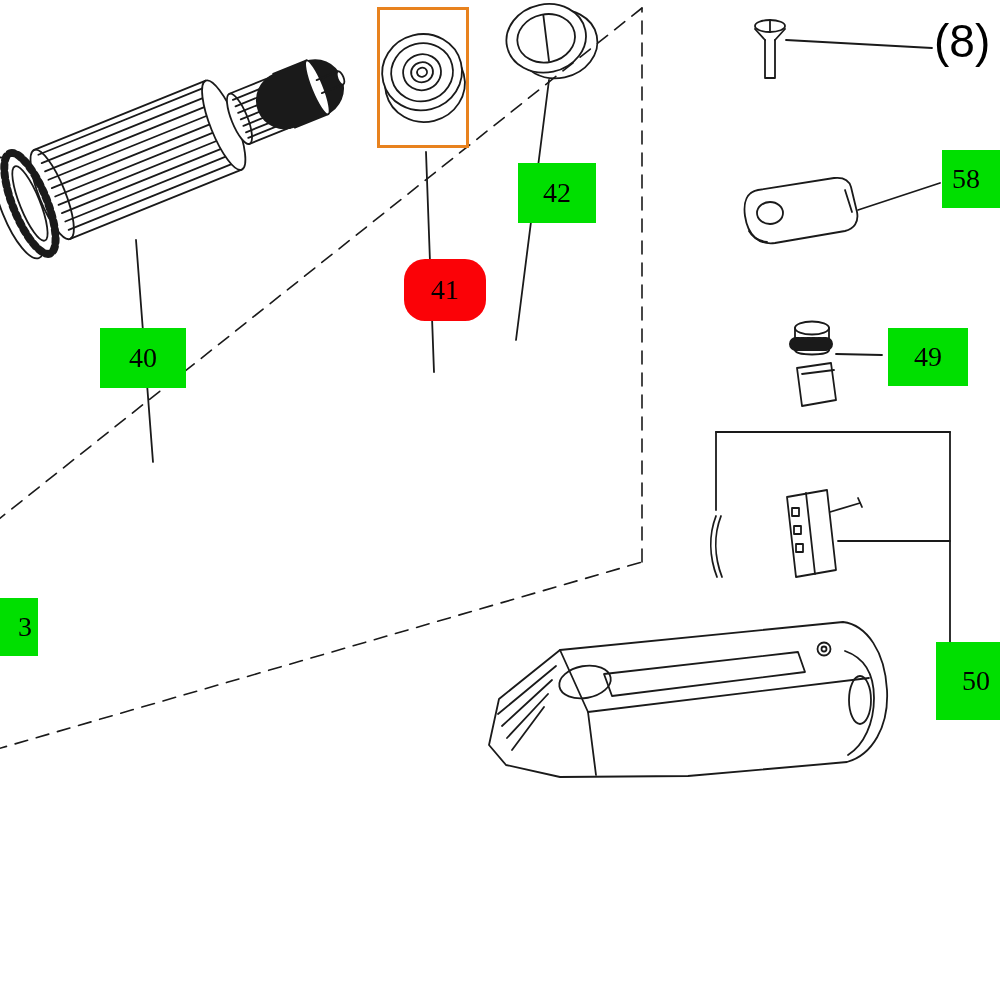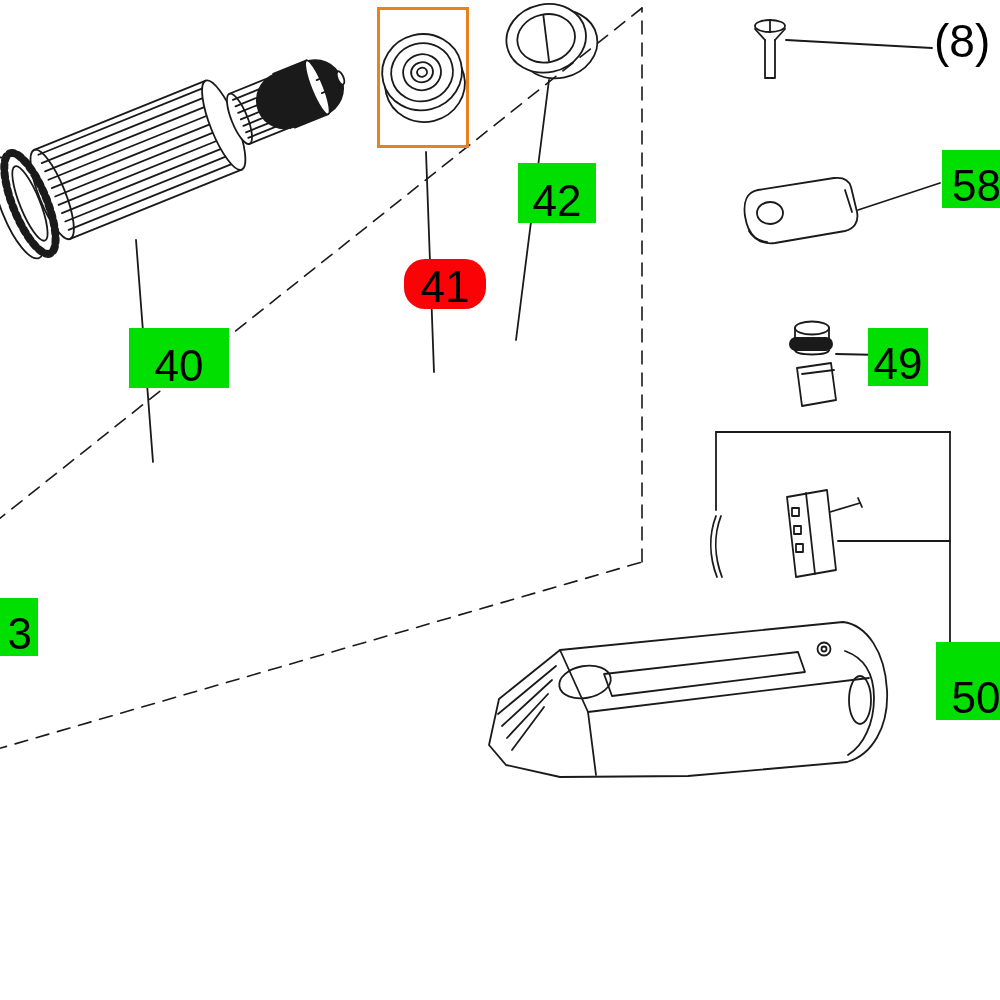--- a/index.html
+++ b/index.html
@@ -8,22 +8,22 @@
     --highlight-orange:#e8821e;
     --line:#1a1a1a;
   }
   html,body{margin:0;padding:0;background:#fff;}
   .stage{
     position:relative;width:1000px;height:1000px;overflow:hidden;background:#fff;
     font-family:"Liberation Sans",sans-serif;color:#000;
   }
   .stage svg{position:absolute;left:0;top:0;color:var(--line);}
   .plabel{
-    position:absolute;display:flex;align-items:flex-end;justify-content:center;
-    font-size:44px;line-height:1;color:#000;
+    position:absolute;display:flex;align-items:center;justify-content:center;
+    font-size:28px;line-height:1;color:#000;font-family:Liberation Serif, serif;
   }
   .plabel.green{background:var(--label-green);}
   .plabel.red{background:var(--label-red);}
   .plabel.align-right{justify-content:flex-end;padding-right:6px;box-sizing:border-box;}
   .plabel.align-left{justify-content:flex-start;padding-left:10px;box-sizing:border-box;}
   .highlight-box{
     position:absolute;left:377px;top:7px;width:92px;height:141px;
     border:3px solid var(--highlight-orange);box-sizing:border-box;background:transparent;
   }
   .qty-note{
@@ -148,41 +148,41 @@
         <path d="M845 651 C865 658 874 674 874 698 C874 723 864 745 848 755"></path>
         <ellipse cx="860" cy="700" rx="11" ry="24"></ellipse>
         <ellipse cx="585" cy="682" rx="26" ry="16" transform="rotate(-10 585 682)"></ellipse>
       </g>
 
     </g>
   </svg>
 
   <div class="highlight-box"></div>
 
-  <div class="plabel green" style="left:100px;top:328px;width:100px;height:60px;margin-left:29px;">
+  <div class="plabel green" style="left:100px;top:328px;width:86px;height:60px;">
     <span>40</span>
   </div>
 
-  <div class="plabel red" style="left:404px;top:259px;width:82px;height:50px;border-radius:21px;">
+  <div class="plabel red" style="left:404px;top:259px;width:82px;height:62px;border-radius:21px;">
     <span>41</span>
   </div>
 
   <div class="plabel green" style="left:518px;top:163px;width:78px;height:60px;">
     <span>42</span>
   </div>
 
   <div class="plabel green align-right" style="left:-28px;top:598px;width:66px;height:58px;">
     <span>3</span>
   </div>
 
   <div class="plabel green align-left" style="left:942px;top:150px;width:72px;height:58px;">
     <span>58</span>
   </div>
 
-  <div class="plabel green" style="left:868px;top:328px;width:60px;height:58px;">
+  <div class="plabel green" style="left:888px;top:328px;width:80px;height:58px;">
     <span>49</span>
   </div>
 
   <div class="plabel green" style="left:936px;top:642px;width:80px;height:78px;">
     <span>50</span>
   </div>
 
   <div class="qty-note">(8)</div>
 
 

